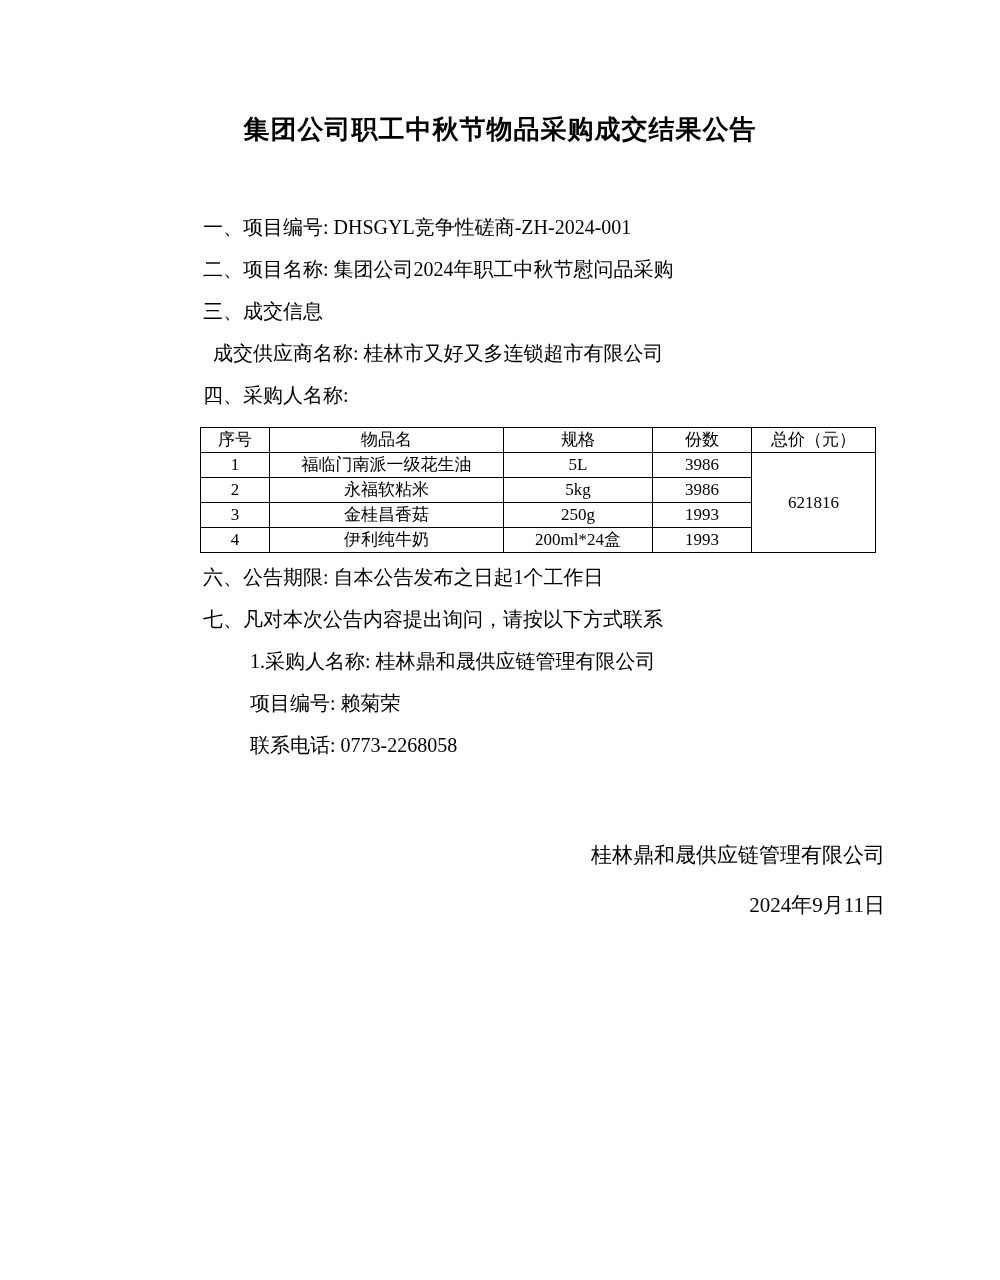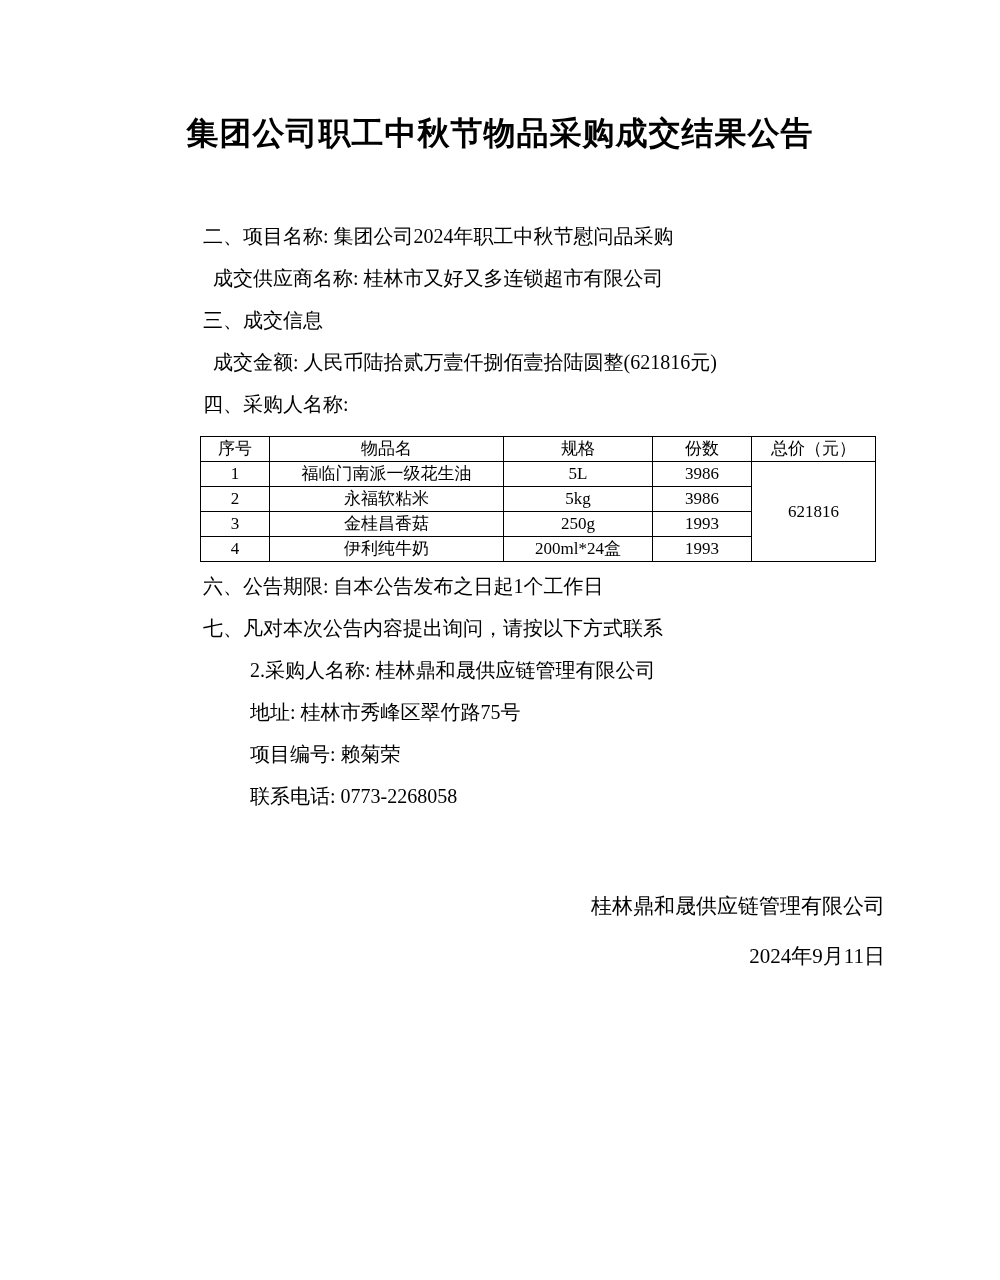--- a/index.html
+++ b/index.html
@@ -17,21 +17,21 @@
   }
   .page {
     width: 1000px;
     height: 1280px;
     box-sizing: border-box;
     padding: 0 115px;
     position: relative;
   }
   .doc-title {
     text-align: center;
-    font-size: 32px;
+    font-size: 26px;
     font-weight: bold;
     letter-spacing: 1px;
     margin-top: 112px;
     margin-bottom: 0;
     font-family: "Liberation Serif", "DejaVu Serif", serif;
   }
   .body-block {
     margin-top: 70px;
   }
   .line {
@@ -78,28 +78,28 @@
 </style>
 </head>
 <body>
 
 <div class="page">
 
   <div class="doc-title">集团公司职工中秋节物品采购成交结果公告</div>
 
   <div class="body-block">
 
+    <div class="line indent-0">一、项目编号: DHSGYL竞争性磋商-ZH-2024-001</div>
 
     <div class="line indent-0">二、项目名称: 集团公司2024年职工中秋节慰问品采购</div>
 
+    <div class="line indent-0">三、成交信息</div>
+
     <div class="line indent-1">成交供应商名称: 桂林市又好又多连锁超市有限公司</div>
 
-    <div class="line indent-0">三、成交信息</div>
-
-    <div class="line indent-1">成交金额: 人民币陆拾贰万壹仟捌佰壹拾陆圆整(621816元)</div>
 
     <div class="line indent-0">四、采购人名称:</div>
 
     <table class="items">
       <thead>
         <tr>
           <th class="col-idx">序号</th>
           <th class="col-name">物品名</th>
           <th class="col-spec">规格</th>
           <th class="col-qty">份数</th>
@@ -133,23 +133,22 @@
           <td>1993</td>
         </tr>
       </tbody>
     </table>
 
 
     <div class="line indent-0">六、公告期限: 自本公告发布之日起1个工作日</div>
 
     <div class="line indent-0">七、凡对本次公告内容提出询问，请按以下方式联系</div>
 
-    <div class="line indent-2">2.采购人名称: 桂林鼎和晟供应链管理有限公司</div>
+    <div class="line indent-2">1.采购人名称: 桂林鼎和晟供应链管理有限公司</div>
 
-    <div class="line indent-2">地址: 桂林市秀峰区翠竹路75号</div>
 
     <div class="line indent-2">项目编号: 赖菊荣</div>
 
     <div class="line indent-2">联系电话: 0773-2268058</div>
 
   </div>
 
   <div class="sig-block">
     <div class="sig-line">桂林鼎和晟供应链管理有限公司</div>
     <div class="sig-line">2024年9月11日</div>

